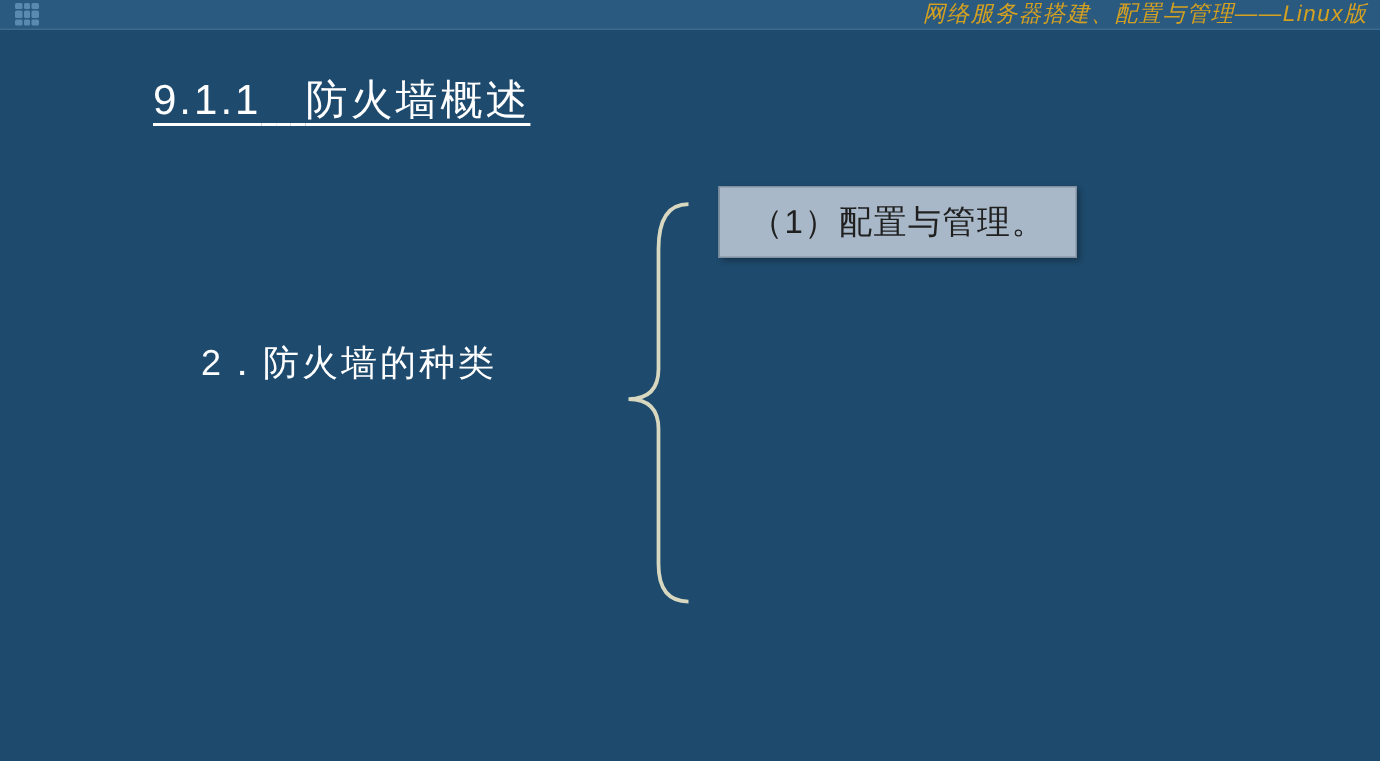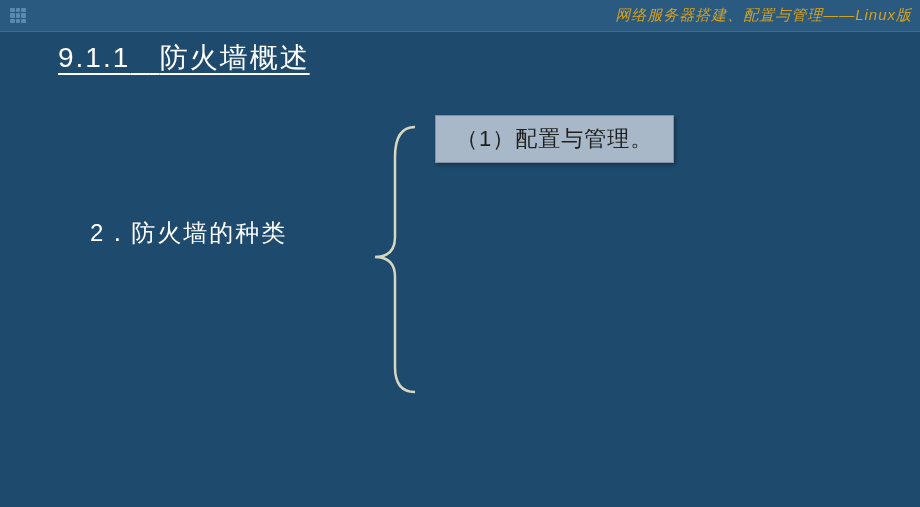--- a/index.html
+++ b/index.html
@@ -10,21 +10,21 @@
     body {
       width: 920px;
       height: 507px;
       background: #1e4a6d;
       font-family: "Microsoft YaHei", "SimSun", sans-serif;
       position: relative;
       overflow: hidden;
     }
     .header-bar {
       width: 100%;
-      height: 32px;
+      height: 20px;
       background: #2a5a80;
       border-bottom: 1px solid #3a6a90;
       display: flex;
       align-items: center;
       justify-content: space-between;
       padding: 4px 8px;
     }
     .grid-icon {
       width: 20px;
       height: 20px;
@@ -42,23 +42,24 @@
       color: #d4a020;
       font-size: 15px;
       font-style: italic;
       font-weight: 500;
       letter-spacing: 1px;
     }
     .header-title .accent {
       color: #d4a020;
     }
     .content {
-      padding: 7px 50px;
+      padding: 28px 50px;
       position: relative;
       height: calc(100% - 24px);
+      margin-left: 44px;
     }
     .section-title {
       color: #ffffff;
       font-size: 28px;
       text-decoration: underline;
       text-underline-offset: 6px;
       letter-spacing: 2px;
       margin-bottom: 60px;
       margin-left: 8px;
     }

